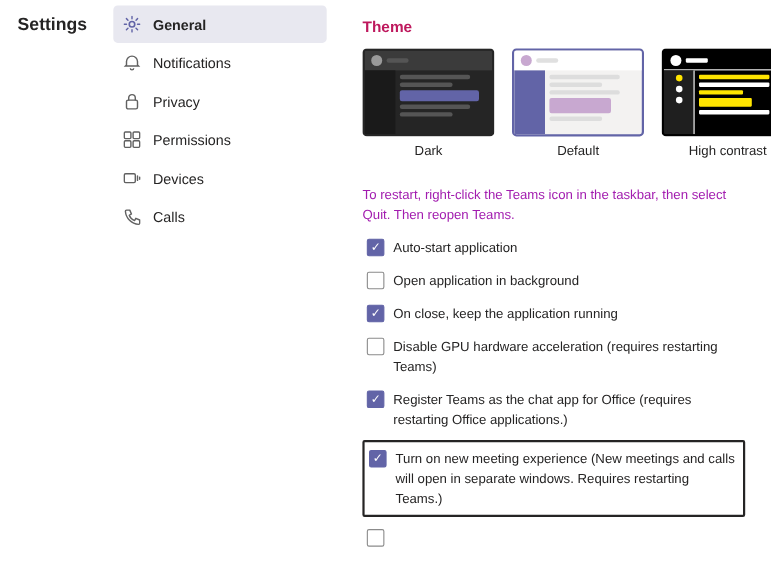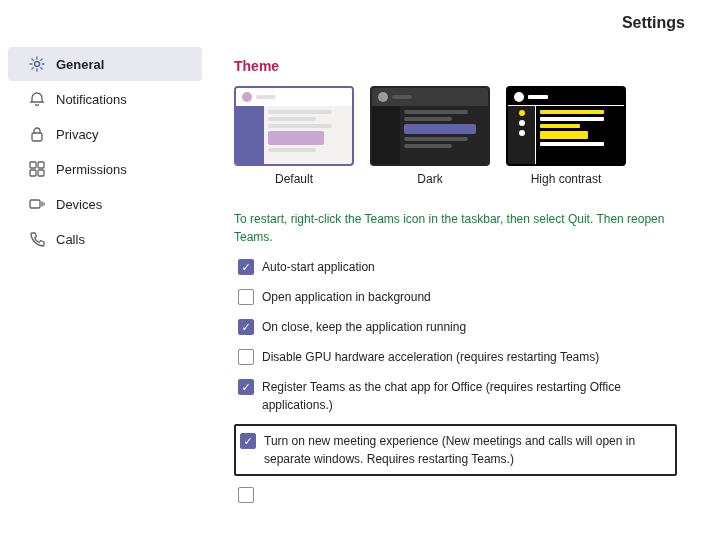--- a/index.html
+++ b/index.html
@@ -6,44 +6,43 @@
     body {
       font-family: 'Segoe UI', Arial, sans-serif;
       font-size: 13px;
       background: #fff;
       color: #252424;
       width: 701px;
       min-height: 533px;
     }
     .app-container {
       display: flex;
-      flex-direction: column;
+      flex-direction: row;
       height: 533px;
-      align-items: flex-end;
     }
     .title-bar {
       padding: 14px 16px 10px 16px;
       font-size: 16px;
       font-weight: 600;
     }
     .main-content {
       display: flex;
       flex: 1;
       overflow: hidden;
     }
     
     .sidebar {
       width: 210px;
       min-width: 210px;
       padding: 4px 0;
     }
     .sidebar-item {
       display: flex;
       align-items: center;
-      padding: 8px 20px;
+      padding: 8px 8px;
       cursor: pointer;
       border-radius: 4px;
       margin: 1px 8px;
       color: #252424;
       font-size: 13px;
       gap: 10px;
     }
     .sidebar-item.active {
       background: #e8e8f0;
       font-weight: 600;
@@ -227,21 +226,21 @@
       height: 4px;
       background: #fff;
       border-radius: 1px;
       margin-bottom: 3px;
     }
     .preview-hc .pv-line.short { width: 50%; background: #ffe500; }
     .preview-hc .pv-line.med { width: 80%; }
     
     .app-description {
       font-size: 12px;
-      color: #15803d;
+      color: #a21caf;
       margin-bottom: 10px;
       line-height: 1.5;
     }
     .checkbox-row {
       display: flex;
       align-items: flex-start;
       margin-bottom: 8px;
       gap: 8px;
       padding: 2px 4px;
     }
@@ -343,57 +342,57 @@
           <span>Calls</span>
         </div>
       </nav>
 
     <div class="panel">
       <div class="section-title">Theme</div>
 
       <div class="theme-row">
 
         <div class="theme-option">
+          <div class="theme-preview preview-dark">
+            <div class="pv-top">
+              <div class="pv-avatar"></div>
+              <div style="width:20px;height:4px;background:#555;border-radius:2px;"></div>
+            </div>
+            <div class="pv-body">
+              <div class="pv-sidebar"></div>
+              <div class="pv-main">
+                <div class="pv-line med"></div>
+                <div class="pv-line short"></div>
+                <div class="pv-bar"></div>
+                <div class="pv-line med"></div>
+                <div class="pv-line short"></div>
+              </div>
+            </div>
+          </div>
+          <div class="theme-label">Dark</div>
+        </div>
+
+        <div class="theme-option">
           <div class="theme-preview preview-default selected">
             <div class="pv-top">
               <div class="pv-avatar"></div>
               <div style="width:20px;height:4px;background:#e0e0e0;border-radius:2px;"></div>
             </div>
             <div class="pv-body">
               <div class="pv-sidebar"></div>
               <div class="pv-main">
                 <div class="pv-line med"></div>
                 <div class="pv-line short"></div>
                 <div class="pv-line med"></div>
                 <div style="width:70%;height:14px;background:#c8a8d0;border-radius:2px;margin-bottom:3px;"></div>
                 <div class="pv-line short"></div>
               </div>
             </div>
           </div>
           <div class="theme-label">Default</div>
-        </div>
-
-        <div class="theme-option">
-          <div class="theme-preview preview-dark">
-            <div class="pv-top">
-              <div class="pv-avatar"></div>
-              <div style="width:20px;height:4px;background:#555;border-radius:2px;"></div>
-            </div>
-            <div class="pv-body">
-              <div class="pv-sidebar"></div>
-              <div class="pv-main">
-                <div class="pv-line med"></div>
-                <div class="pv-line short"></div>
-                <div class="pv-bar"></div>
-                <div class="pv-line med"></div>
-                <div class="pv-line short"></div>
-              </div>
-            </div>
-          </div>
-          <div class="theme-label">Dark</div>
         </div>
 
         <div class="theme-option">
           <div class="theme-preview preview-hc">
             <div class="pv-top">
               <div class="pv-avatar"></div>
               <div style="width:20px;height:4px;background:#fff;border-radius:1px;"></div>
             </div>
             <div class="pv-body">
               <div class="pv-sidebar">

